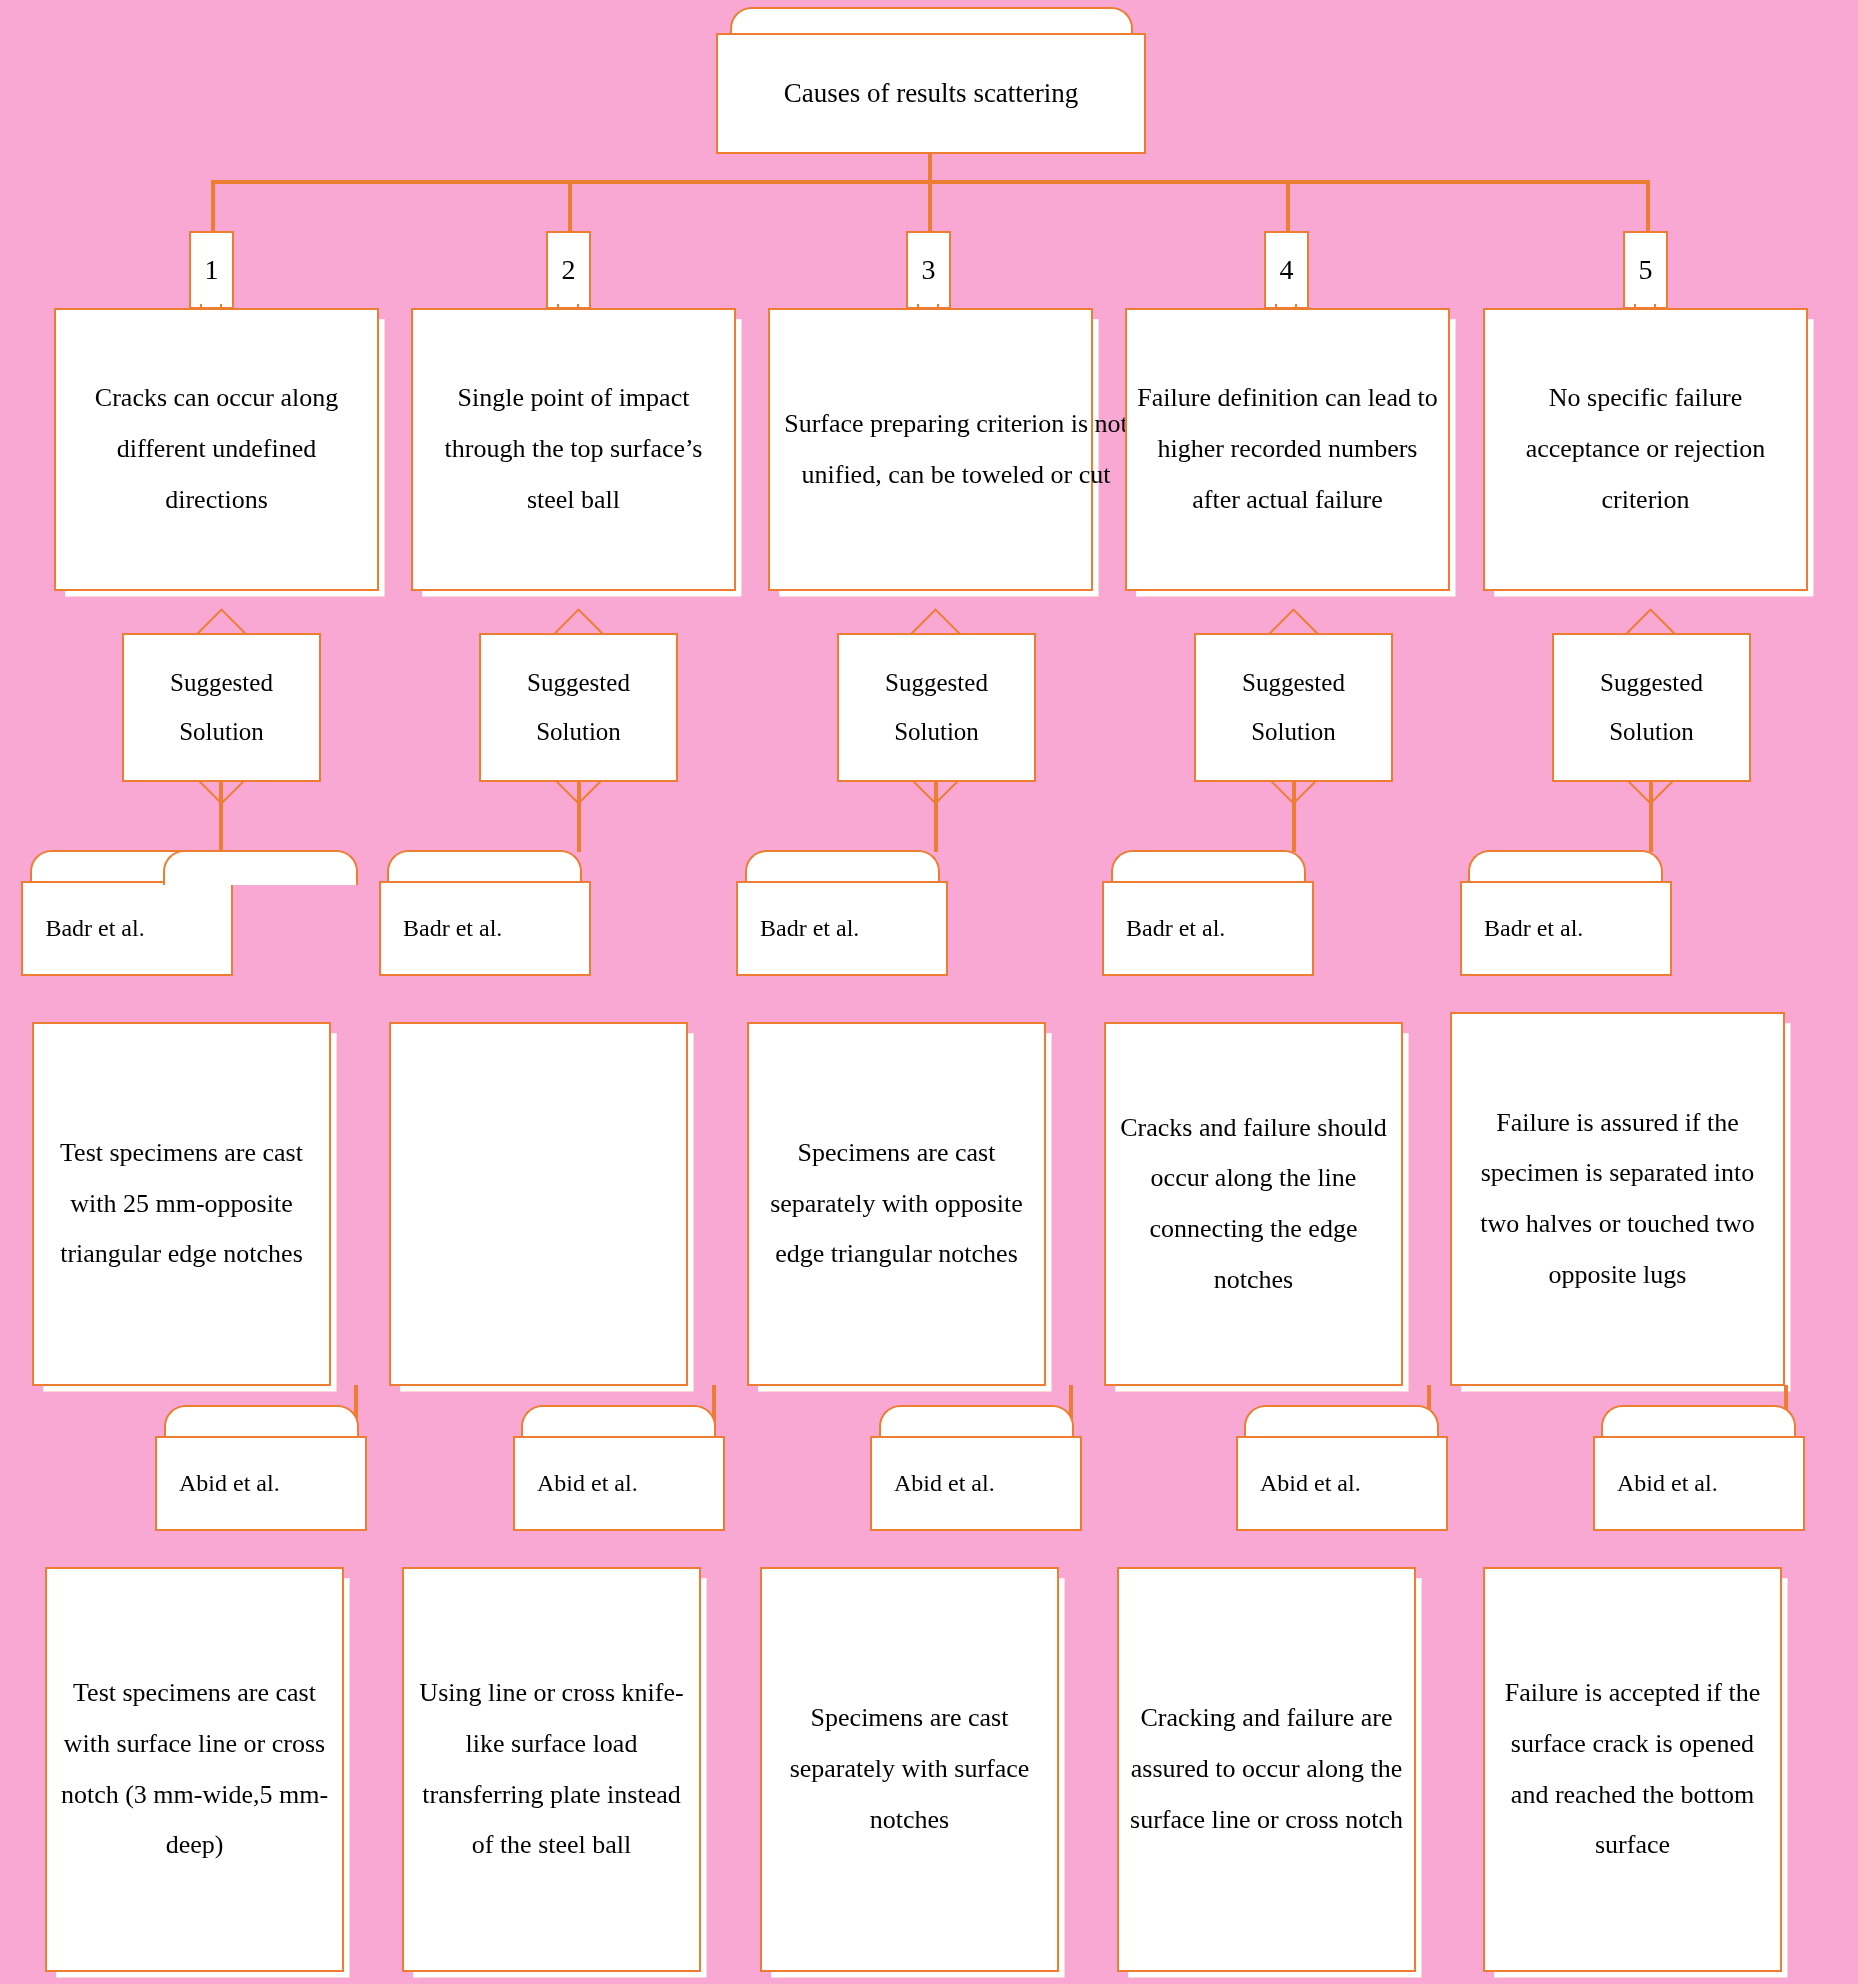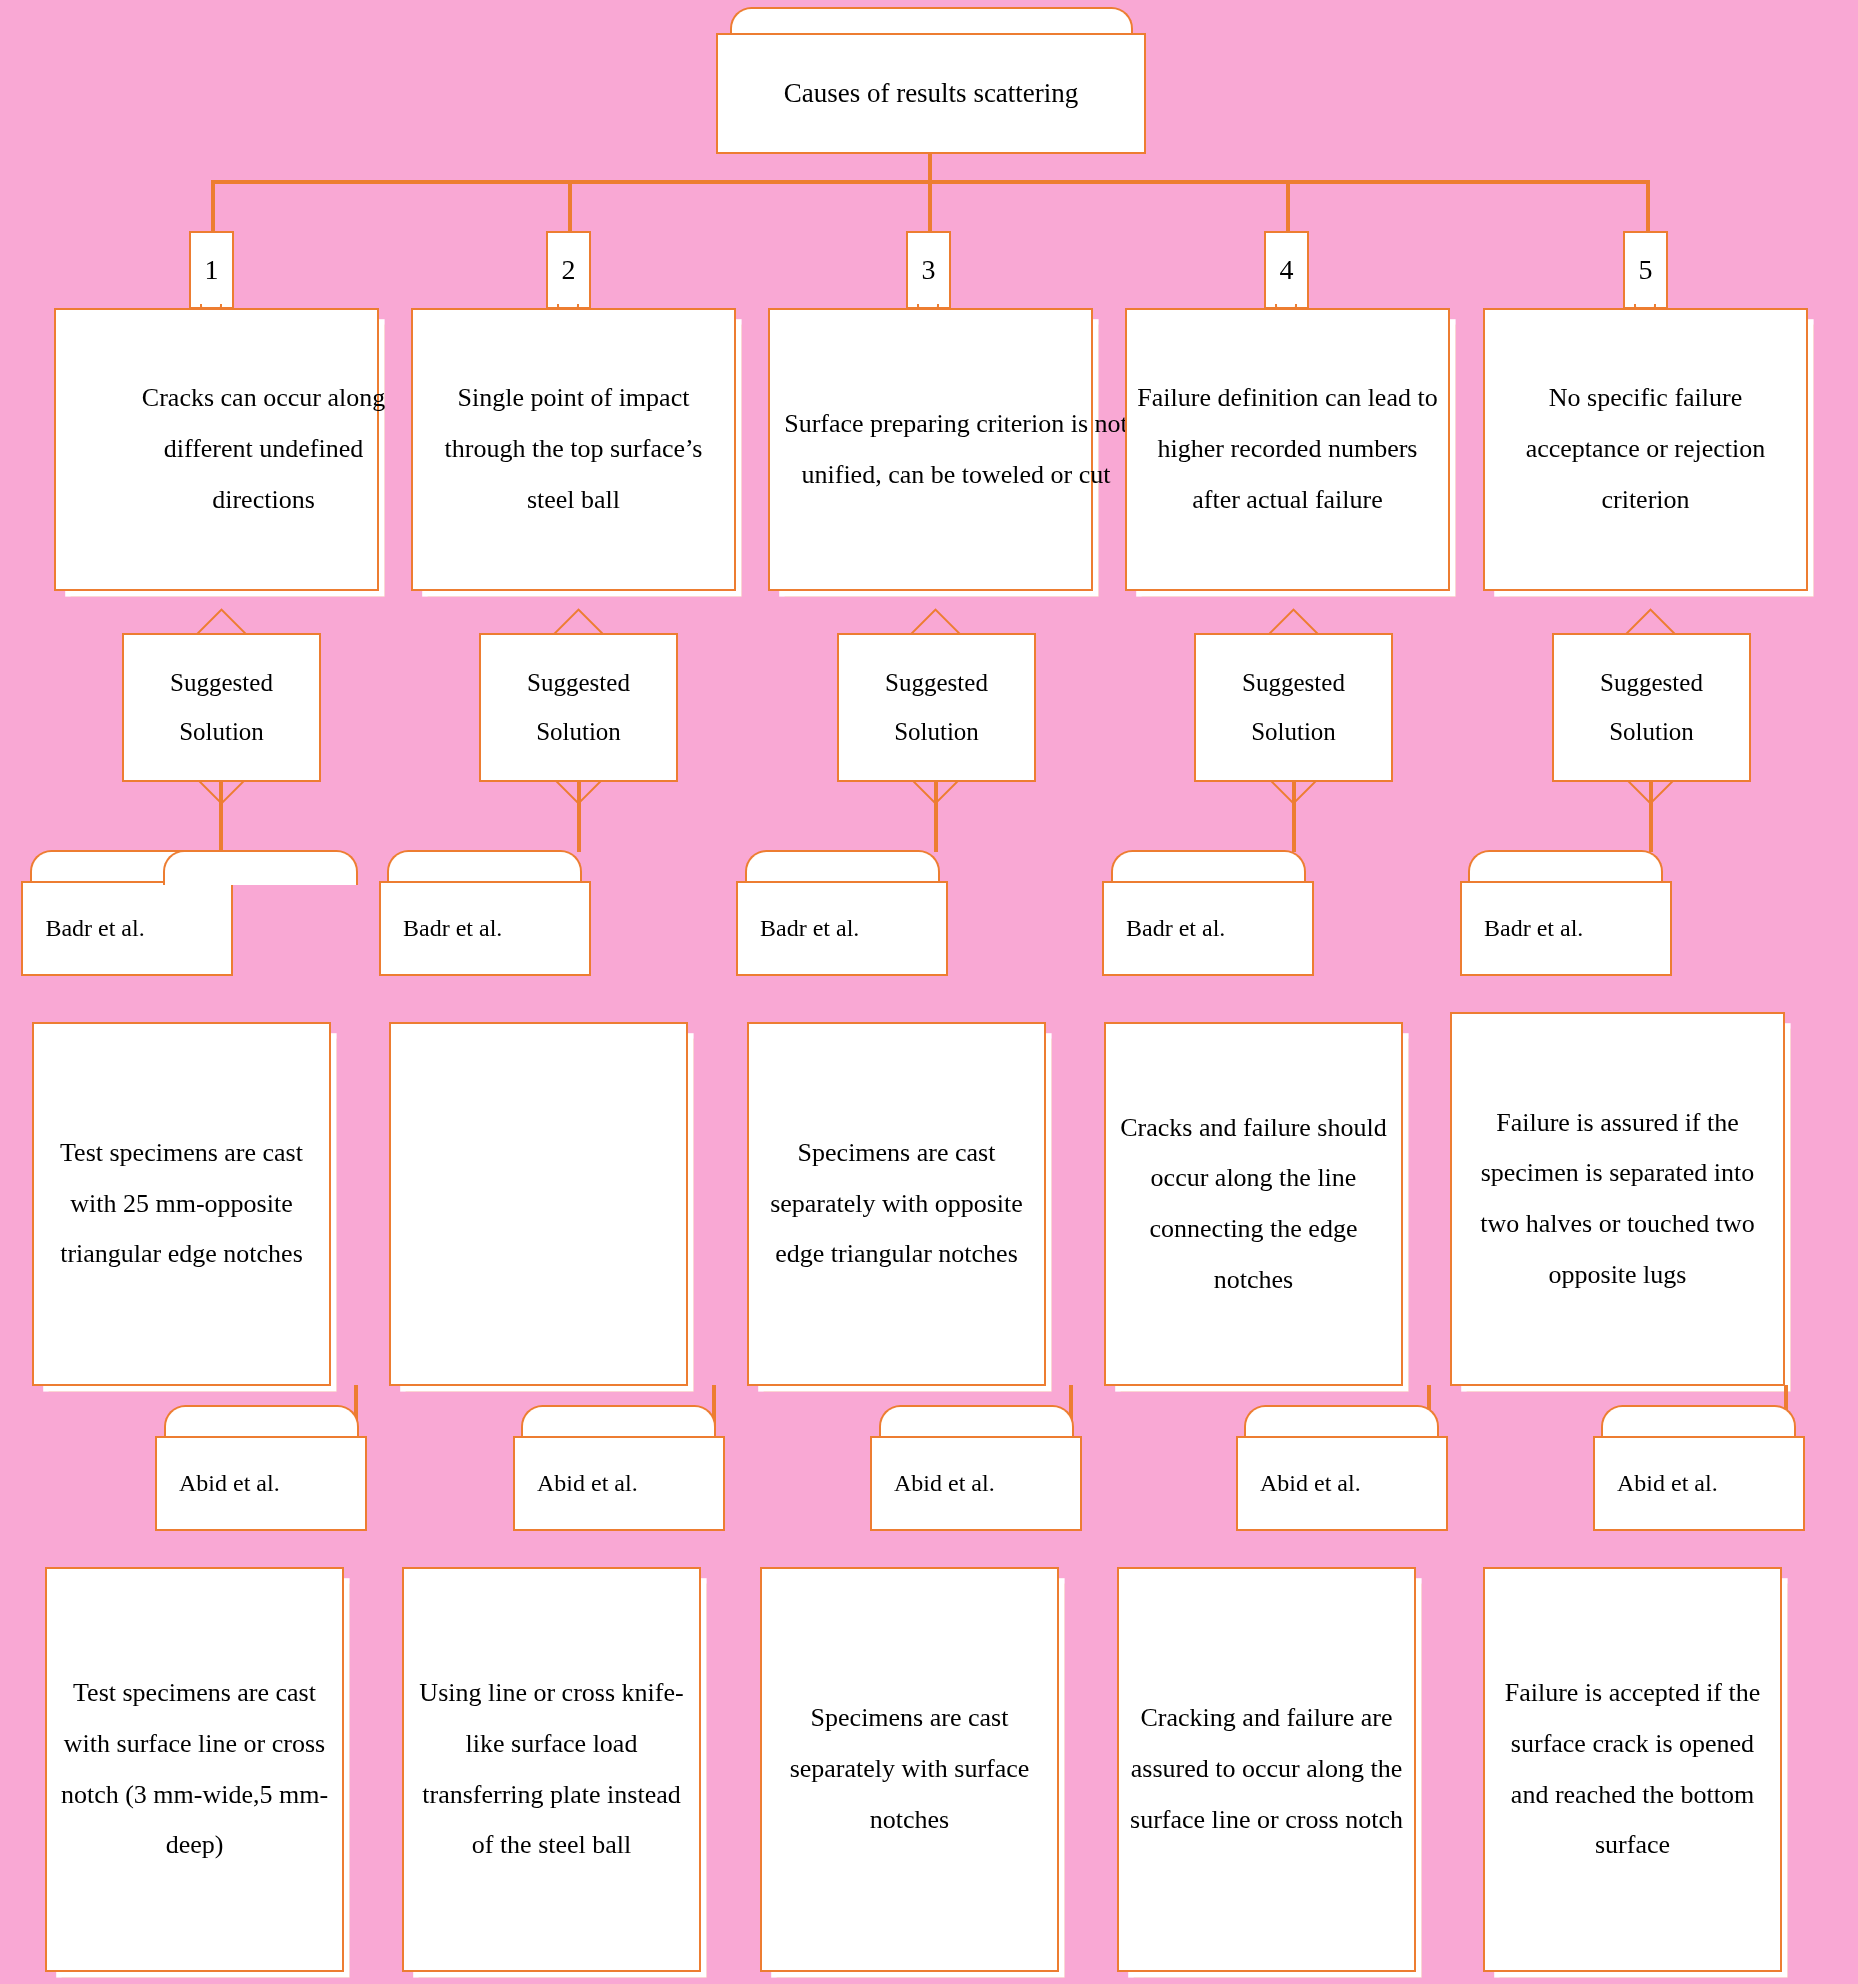--- a/index.html
+++ b/index.html
@@ -56,21 +56,21 @@
   <div class="tab" style="left:730px;top:7.4px;width:403px;height:51px;"></div>
   <div class="node plainbox" style="left:716px;top:33px;width:430px;height:121px;"></div>
   <div class="txt ttl" style="left:716px;top:33px;width:430px;height:121px;">Causes of results scattering</div>
 
   <div class="numbox" style="left:189px;top:231px;width:45px;height:78px;">
     <span>1</span>
   </div>
   <div class="arc" style="left:200px;top:304px;width:22px;height:13px;"></div>
 
   <div class="node shadowbox" style="left:54px;top:308px;width:325px;height:283px;"></div>
-  <div class="txt cause" style="left:54px;top:308px;width:325px;height:283px;margin-left:47px;">Cracks can occur along different undefined directions</div>
+  <div class="txt cause" style="left:54px;top:308px;width:325px;height:283px;">Cracks can occur along different undefined directions</div>
 
   <div class="diamond" style="left:152px;top:637px;width:139px;height:139px;"></div>
   <div class="node plainbox" style="left:122px;top:633px;width:199px;height:149px;"></div>
   <div class="txt sol" style="left:122px;top:633px;width:199px;height:149px;">Suggested Solution</div>
 
   <div class="v" style="left:219px;top:782px;height:70px;"></div>
 
   <div class="tab" style="left:30px;top:850px;width:195px;height:35px;"></div>
   <div class="node plainbox" style="left:21.4px;top:881px;width:212px;height:95px;"></div>
   <div class="txt cite" style="left:21.4px;top:881px;width:212px;height:95px;justify-content:flex-start;padding-left:24px;">Badr et al.</div>

